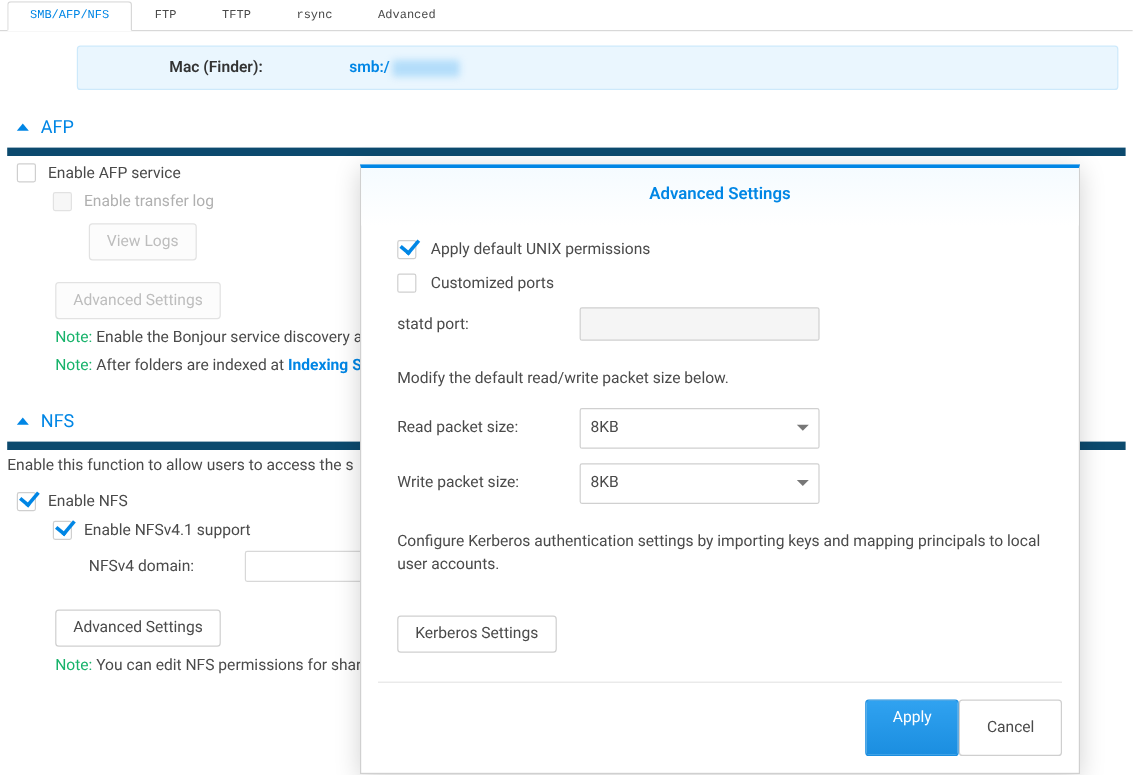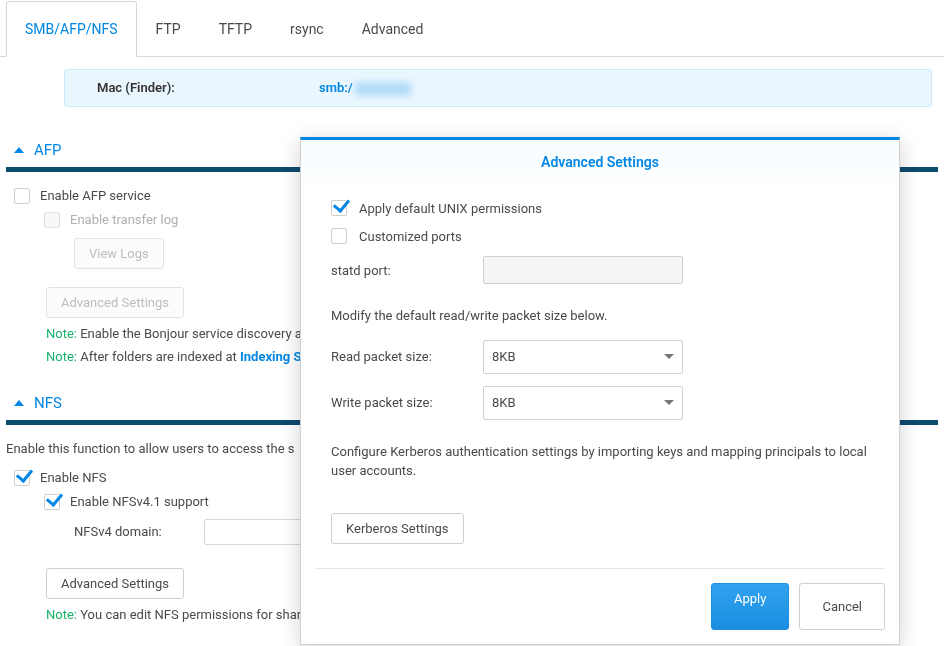--- a/index.html
+++ b/index.html
@@ -1,32 +1,32 @@
 <!DOCTYPE html>
 <html><head>
   <meta charset="utf-8">
   <style>
     * { box-sizing: border-box; margin: 0; padding: 0; }
     html, body { width: 944px; height: 646px; overflow: hidden; font-family: -apple-system, BlinkMacSystemFont, "Segoe UI", Roboto, Arial, sans-serif; font-size: 13px; color: #4a4a4a; background: #fff; }
     
     
     .tab-bar { display: flex; border-bottom: 1px solid #d8d8d8; padding-left: 6px; }
-    .tab { padding: 19px 18px; border: 1px solid transparent; border-bottom: none; color: #4a4a4a; cursor: pointer; font-size: 14px; position: relative; top: 1px; }
+    .tab { padding: 6px 18px; border: 1px solid transparent; border-bottom: none; color: #4a4a4a; cursor: pointer; font-size: 10px; position: relative; top: 1px; font-family: Liberation Mono, monospace; }
     .tab.active { color: #0086e5; border: 1px solid #d8d8d8; border-bottom: 1px solid #fff; border-radius: 3px 3px 0 0; background: #fff; }
     
     .content { padding: 6px 6px 6px 6px; position: relative; }
     
     
-    .finder-bar { background: #eaf6fe; border: 1px solid #cde9fb; border-radius: 3px; margin: 6px 6px 24px 58px; padding: 10px 32px; display: flex; align-items: center; }
+    .finder-bar { background: #eaf6fe; border: 1px solid #cde9fb; border-radius: 3px; margin: 6px 6px 12px 58px; padding: 10px 4px; display: flex; align-items: center; text-align: center; }
     .finder-lbl { font-weight: 600; color: #333; width: 222px; }
     .finder-val { color: #0086e5; font-weight: 600; }
     .smudge { display: inline-block; width: 56px; height: 14px; background: #b3ddfa; filter: blur(3px); border-radius: 2px; vertical-align: middle; margin-left: 2px; }
     
     
-    .section-hdr { display: flex; align-items: center; color: #0086e5; font-size: 15px; padding: 10px 0 8px 8px; border-bottom: 5px solid #0c4a6e; margin-bottom: 12px; cursor: pointer; }
+    .section-hdr { display: flex; align-items: center; color: #0086e5; font-size: 15px; padding: 10px 0 8px 8px; border-bottom: 7px solid #0c4a6e; margin-bottom: 2px; cursor: pointer; }
     .caret { width: 0; height: 0; border-left: 5px solid transparent; border-right: 5px solid transparent; border-bottom: 6px solid #0086e5; margin-right: 10px; }
     
     .section-body { padding: 0 8px 20px 8px; }
     
     
     .chk-row { display: flex; align-items: center; padding: 4px 0; }
     .chk-row.indent { padding-left: 30px; }
     .chk { width: 16px; height: 16px; border: 1px solid #cfcfcf; border-radius: 2px; margin-right: 10px; background: #fff; position: relative; flex-shrink: 0; }
     .chk.checked::after { content: ""; position: absolute; left: 2px; top: -2px; width: 12px; height: 7px; border-left: 3px solid #0086e5; border-bottom: 3px solid #0086e5; transform: rotate(-50deg); }
     .chk.disabled { background: #f7f7f7; border-color: #e2e2e2; }
@@ -56,21 +56,21 @@
     .dialog-title { text-align: center; font-size: 14px; font-weight: 600; color: #0086e5; padding: 14px 0 18px 0; background: linear-gradient(#f5fbff, #fff); }
     .dialog-body { padding: 6px 30px 16px 30px; max-height: 380px; overflow: hidden; }
     .dlg-chk-row { display: flex; align-items: center; padding: 6px 0; }
     .dlg-chk-row .chk { margin-right: 12px; }
     .dlg-fld-row { display: flex; align-items: center; padding: 6px 0; }
     .dlg-fld-lbl { width: 152px; }
     .dinput { width: 200px; height: 28px; border: 1px solid #d0d0d0; border-radius: 2px; background: #f5f5f5; }
     .select { width: 200px; height: 28px; border: 1px solid #d0d0d0; border-radius: 2px; background: #fff; display: flex; align-items: center; justify-content: space-between; padding: 16px 8px; cursor: pointer; }
     .sel-caret { width: 0; height: 0; border-left: 5px solid transparent; border-right: 5px solid transparent; border-top: 5px solid #777; }
     .dlg-desc { padding: 16px 0 8px 0; color: #4a4a4a; line-height: 1.5; }
-    .dialog-ftr { border-top: 1px solid #e5e5e5; margin: 0 14px; padding: 14px 0 14px 0; display: flex; justify-content: flex-end; gap: 10px; }
+    .dialog-ftr { border-top: 1px solid #e5e5e5; margin: 0 14px; padding: 14px 0 14px 0; display: flex; justify-content: flex-end; }
     .dlg-kerb { margin-top: 24px; margin-bottom: 10px; }
   </style>
 </head>
 <body>
 
 <div class="tab-bar">
   <div class="tab active">SMB/AFP/NFS</div>
   <div class="tab">FTP</div>
   <div class="tab">TFTP</div>
   <div class="tab">rsync</div>

